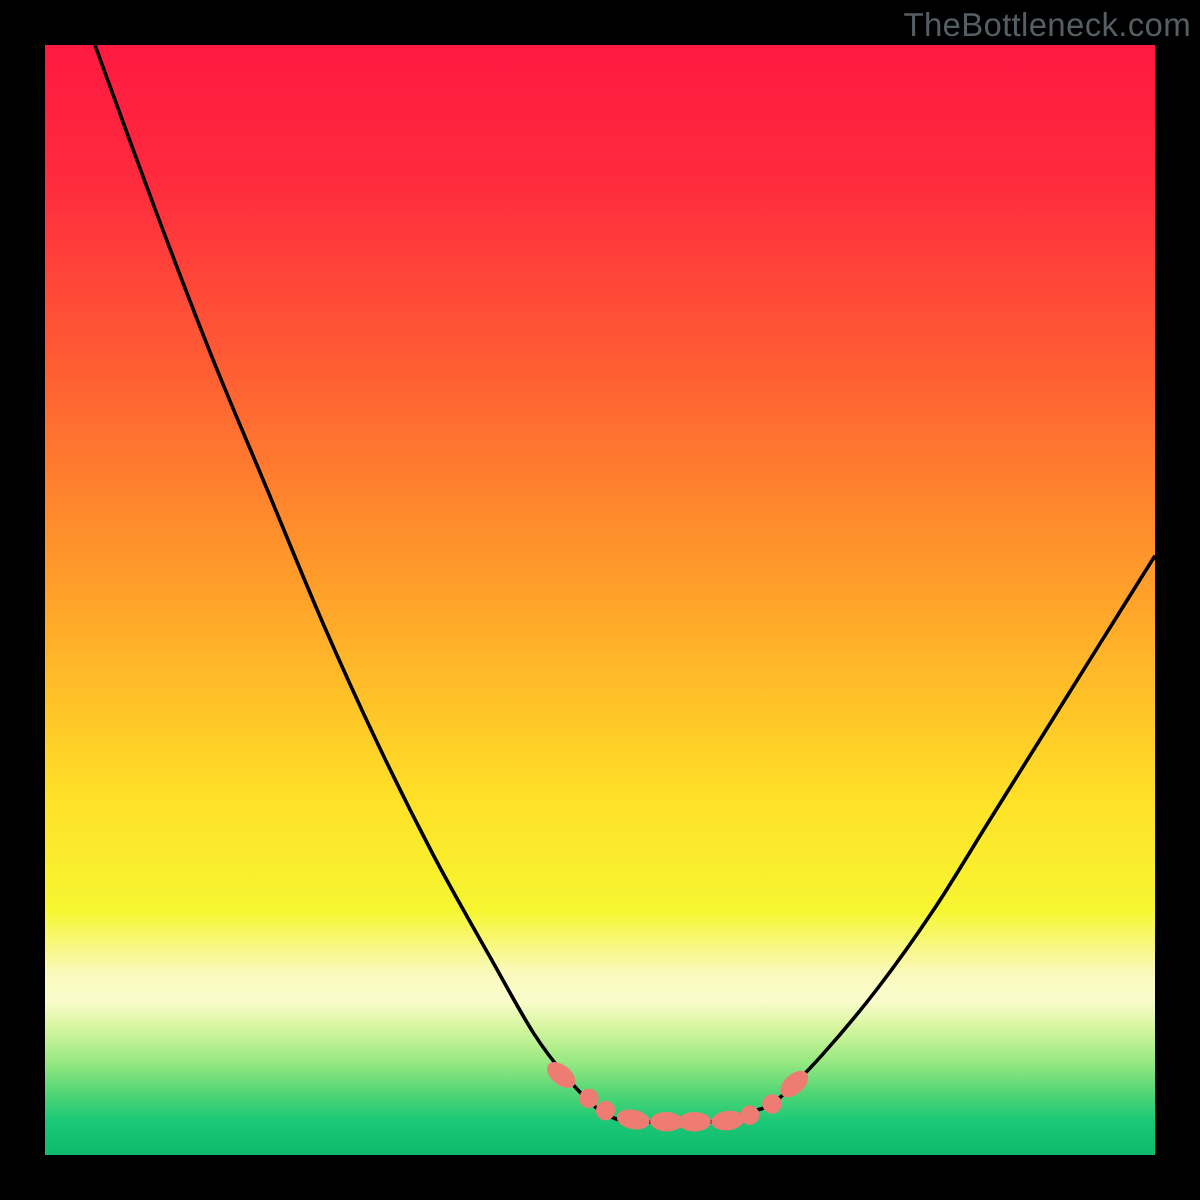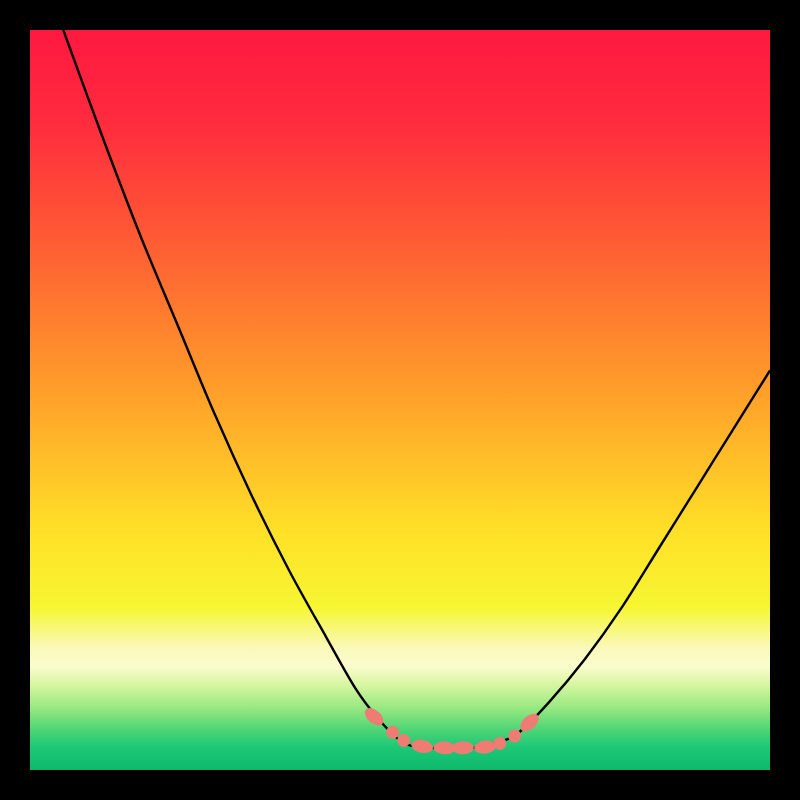--- a/index.html
+++ b/index.html
@@ -79,14 +79,15 @@
           <ellipse cx="414.40" cy="717.80" rx="11" ry="6.5" fill="#ef7c73" stroke="#c45a55" stroke-width="0" transform="rotate(2.1 414.40 717.80)"></ellipse>
           <ellipse cx="432.90" cy="717.80" rx="11" ry="6.5" fill="#ef7c73" stroke="#c45a55" stroke-width="0" transform="rotate(-1.0 432.90 717.80)"></ellipse>
           <ellipse cx="455.10" cy="717.06" rx="11" ry="6.5" fill="#ef7c73" stroke="#c45a55" stroke-width="0" transform="rotate(-6.8 455.10 717.06)"></ellipse>
           <ellipse cx="469.90" cy="713.36" rx="6.5" ry="6.5" fill="#ef7c73" stroke="#c45a55" stroke-width="0" transform="rotate(-20.6 469.90 713.36)"></ellipse>
           <ellipse cx="484.70" cy="705.96" rx="6.5" ry="6.5" fill="#ef7c73" stroke="#c45a55" stroke-width="0" transform="rotate(-35.0 484.70 705.96)"></ellipse>
           <ellipse cx="499.50" cy="692.64" rx="11" ry="6.5" fill="#ef7c73" stroke="#c45a55" stroke-width="0" transform="rotate(-42.0 499.50 692.64)"></ellipse>
         </g>
     </svg>
   </div>
 
+  <div class="watermark">TheBottleneck.com</div>
 
 </div>
 
 </body></html>

